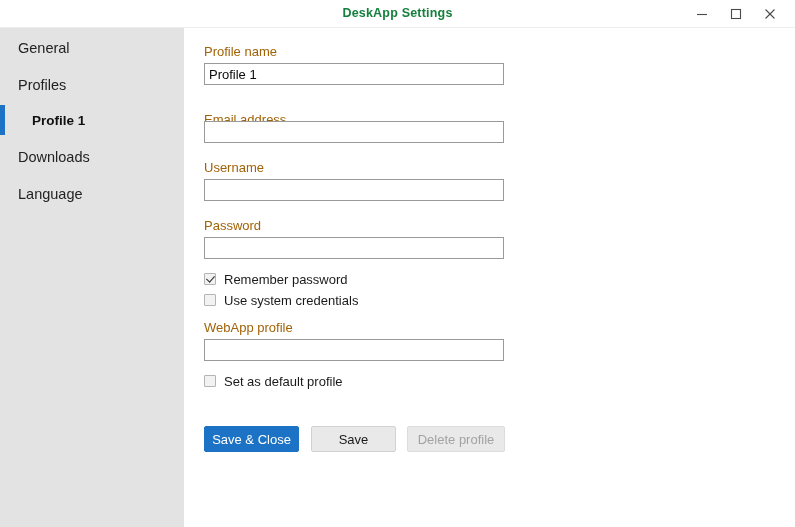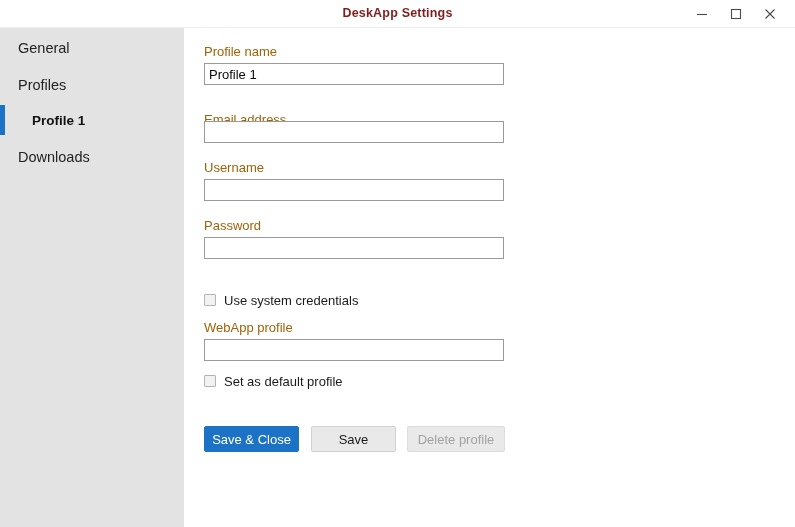--- a/index.html
+++ b/index.html
@@ -35,21 +35,21 @@
     box-sizing: border-box;
   }
   #title-text {
     position: absolute;
     left: 0;
     top: 6px;
     width: 795px;
     text-align: center;
     font-size: 12.5px;
     font-weight: bold;
-    color: #7f1d1d;
+    color: #15803d;
     letter-spacing: 0.2px;
     user-select: none;
   }
   .win-btn {
     position: absolute;
     top: 0;
     width: 34px;
     height: 28px;
     display: flex;
     align-items: center;
@@ -258,36 +258,43 @@
     <div class="side-item level0" style="top:42px">
       <span class="side-label">Profiles</span>
     </div>
     <div class="side-item level1 selected" style="top:77px">
       <span class="side-accent"></span>
       <span class="side-label">Profile 1</span>
     </div>
     <div class="side-item level0" style="top:114px">
       <span class="side-label">Downloads</span>
     </div>
+    <div class="side-item level0" style="top:151px">
+      <span class="side-label">Language</span>
+    </div>
   </div>
 
   <div id="content">
 
     <div class="field-label" style="left:20px; top:16px">Profile name</div>
     <input class="text-input" style="top: 35px;" type="text" value="Profile 1">
 
     <div class="field-label" style="left:20px; top:84px">Email address</div>
     <input class="text-input" style="top: 93px;" type="text" value="">
 
     <div class="field-label" style="left:20px; top:132px">Username</div>
     <input class="text-input" style="top: 151px;" type="text" value="">
 
     <div class="field-label" style="left:20px; top:190px">Password</div>
     <input class="text-input" style="top: 209px;" type="password" value="">
 
+    <div class="check-row" style="top:243px">
+      <span class="cbox checked"></span>
+      <span class="check-label">Remember password</span>
+    </div>
 
     <div class="check-row" style="top:264px">
       <span class="cbox"></span>
       <span class="check-label">Use system credentials</span>
     </div>
 
     <div class="field-label" style="left:20px; top:292px">WebApp profile</div>
     <input class="text-input" style="top: 311px;" type="text" value="">
 
     <div class="check-row" style="top:345px">

